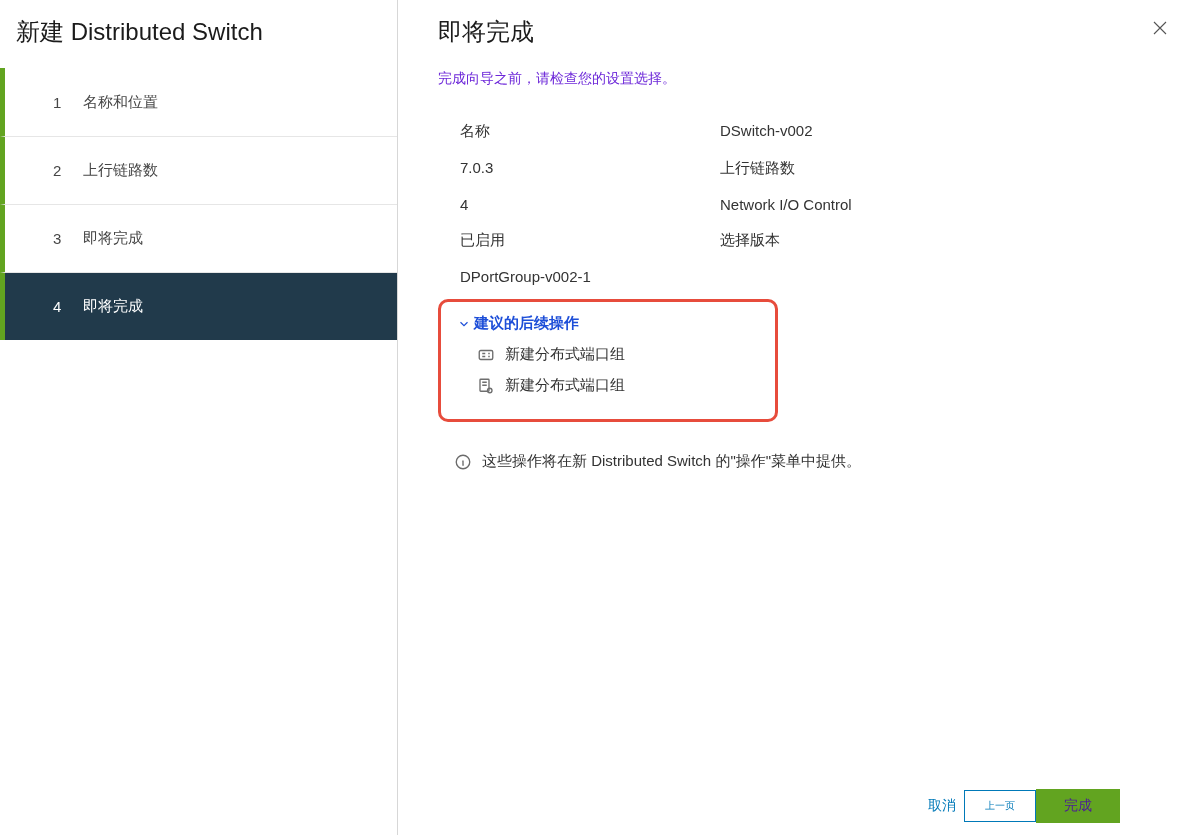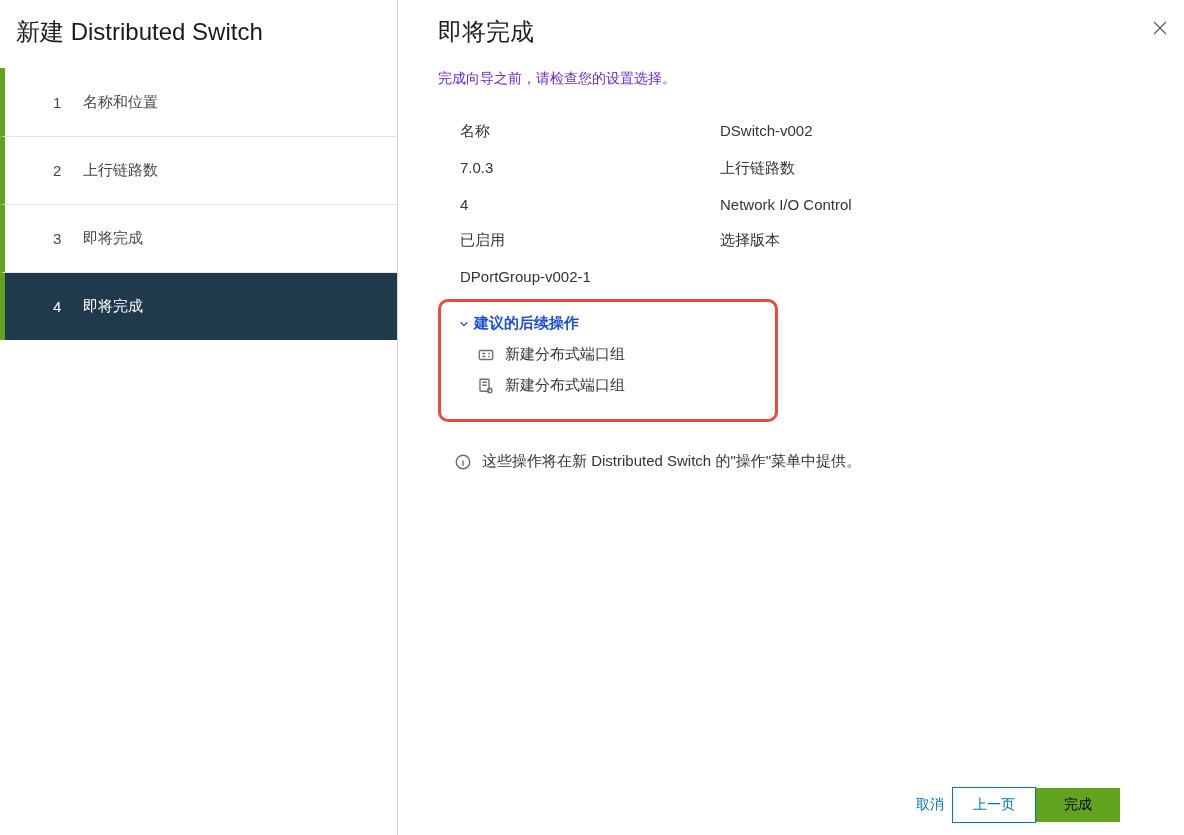--- a/index.html
+++ b/index.html
@@ -144,27 +144,27 @@
       color: #0079b8;
       font-size: 14px;
       cursor: pointer;
       padding: 6px 8px;
     }
     .btn-outline {
       border: 1px solid #0079b8;
       color: #0079b8;
       background: #fff;
       padding: 8px 20px;
-      font-size: 14px;
+      font-size: 10px;
       cursor: pointer;
       text-align: right;
     }
     .btn-primary {
       background: #62a420;
-      color: #000000;
+      color: #4c1d95;
       border: none;
       padding: 8px 28px;
       font-size: 14px;
       cursor: pointer;
     }
   </style>
 </head>
 <body>
 
 <div class="wizard-container">

